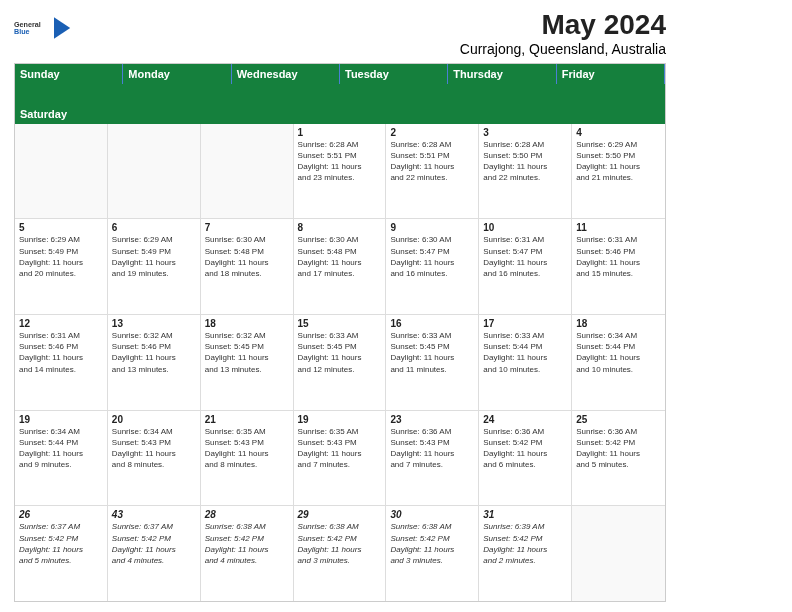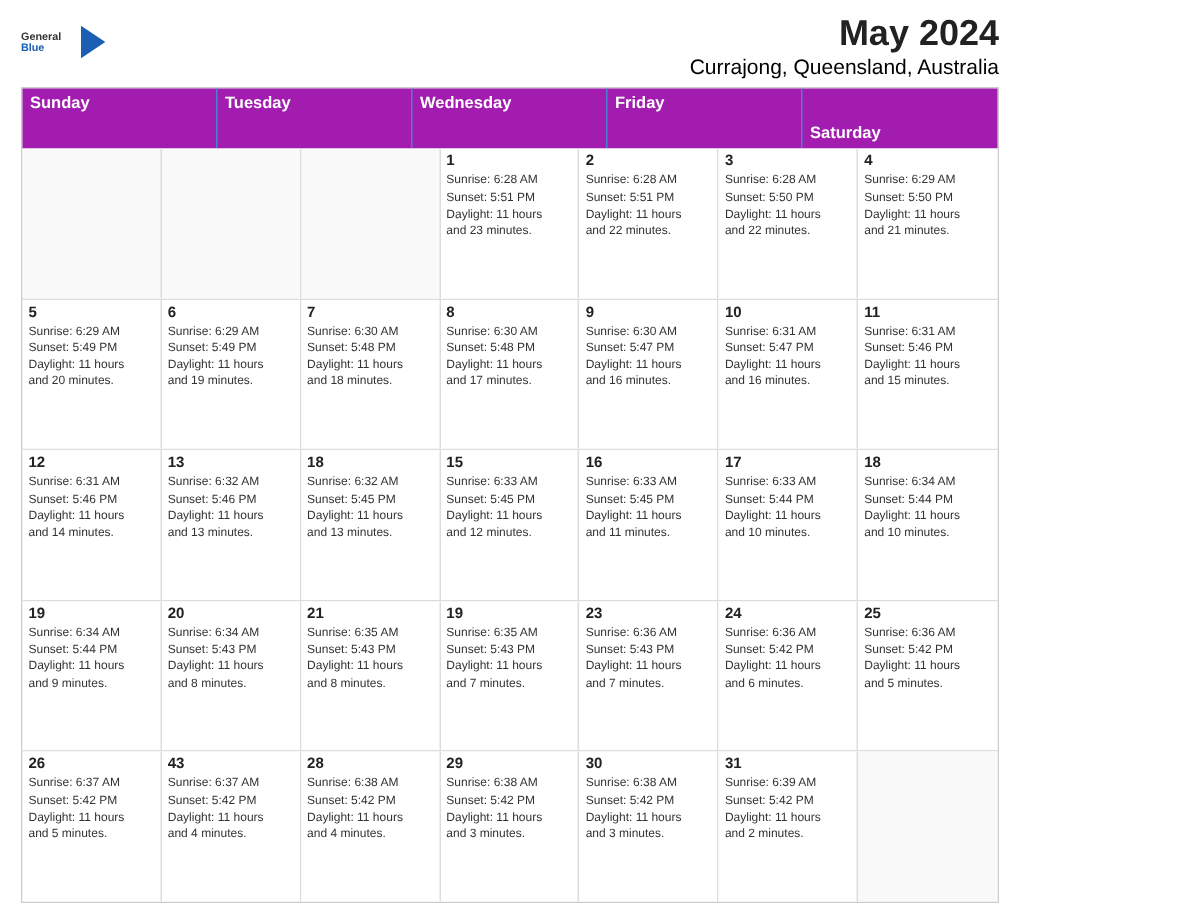--- a/index.html
+++ b/index.html
@@ -25,39 +25,39 @@
     }
     .logo {
       display: flex;
       align-items: center;
       gap: 4px;
     }
     .title-block {
       text-align: right;
     }
     .title-month {
-      font-size: 24px;
+      font-size: 28px;
       font-weight: bold;
       color: #222;
       line-height: 1.1;
     }
     .title-location {
       font-size: 14px;
       color: #000000;
     }
     .calendar {
       flex: 1;
       display: flex;
       flex-direction: column;
       border: 1px solid #ccc;
     }
     .cal-header-row {
       display: grid;
-      grid-template-columns: repeat(5, 1fr);
-      background: #a21caf;
+      grid-template-columns: repeat(6, 1fr);
+      background: #15803d;
     }
     .cal-header-cell {
       color: #fff;
       font-size: 11px;
       font-weight: bold;
       padding: 4px 5px;
       border-right: 1px solid #4a7fd4;
       text-align: left;
     }
     .cal-header-cell:last-child { border-right: none; margin-top: 20px; }
@@ -65,21 +65,21 @@
       flex: 1;
       display: flex;
       flex-direction: column;
     }
     .cal-row {
       display: grid;
       grid-template-columns: repeat(7, 1fr);
       flex: 1;
       border-bottom: 1px solid #ddd;
     }
-    .cal-row:last-child { border-bottom: none; }
+    .cal-row:last-child { border-bottom: none; font-style: italic; }
     .cal-cell {
       border-right: 1px solid #ddd;
       padding: 3px 4px;
       font-size: 8.5px;
       color: #333;
       vertical-align: top;
       background: #fff;
     }
     .cal-cell:last-child { border-right: none; }
     .cal-cell.empty { background: #f9f9f9; }
@@ -112,22 +112,24 @@
   </div>
     <div class="title-block">
       <div class="title-month">May 2024</div>
       <div class="title-location">Currajong, Queensland, Australia</div>
     </div>
   </div>
 
   <div class="calendar">
     <div class="cal-header-row">
     <div class="cal-header-cell">Sunday</div>
+        <div class="cal-header-cell">Monday</div>
+        <div class="cal-header-cell">Wednesday</div>
         <div class="cal-header-cell">Tuesday</div>
-        <div class="cal-header-cell">Wednesday</div>
+        <div class="cal-header-cell">Thursday</div>
         <div class="cal-header-cell">Friday</div>
         <div class="cal-header-cell">Saturday</div>
       </div>
     <div class="cal-body">
     <div class="cal-row">
           <div class="cal-cell empty"></div>
           <div class="cal-cell empty"></div>
           <div class="cal-cell empty"></div>
           <div class="cal-cell">
             <span class="day-num">1</span>

